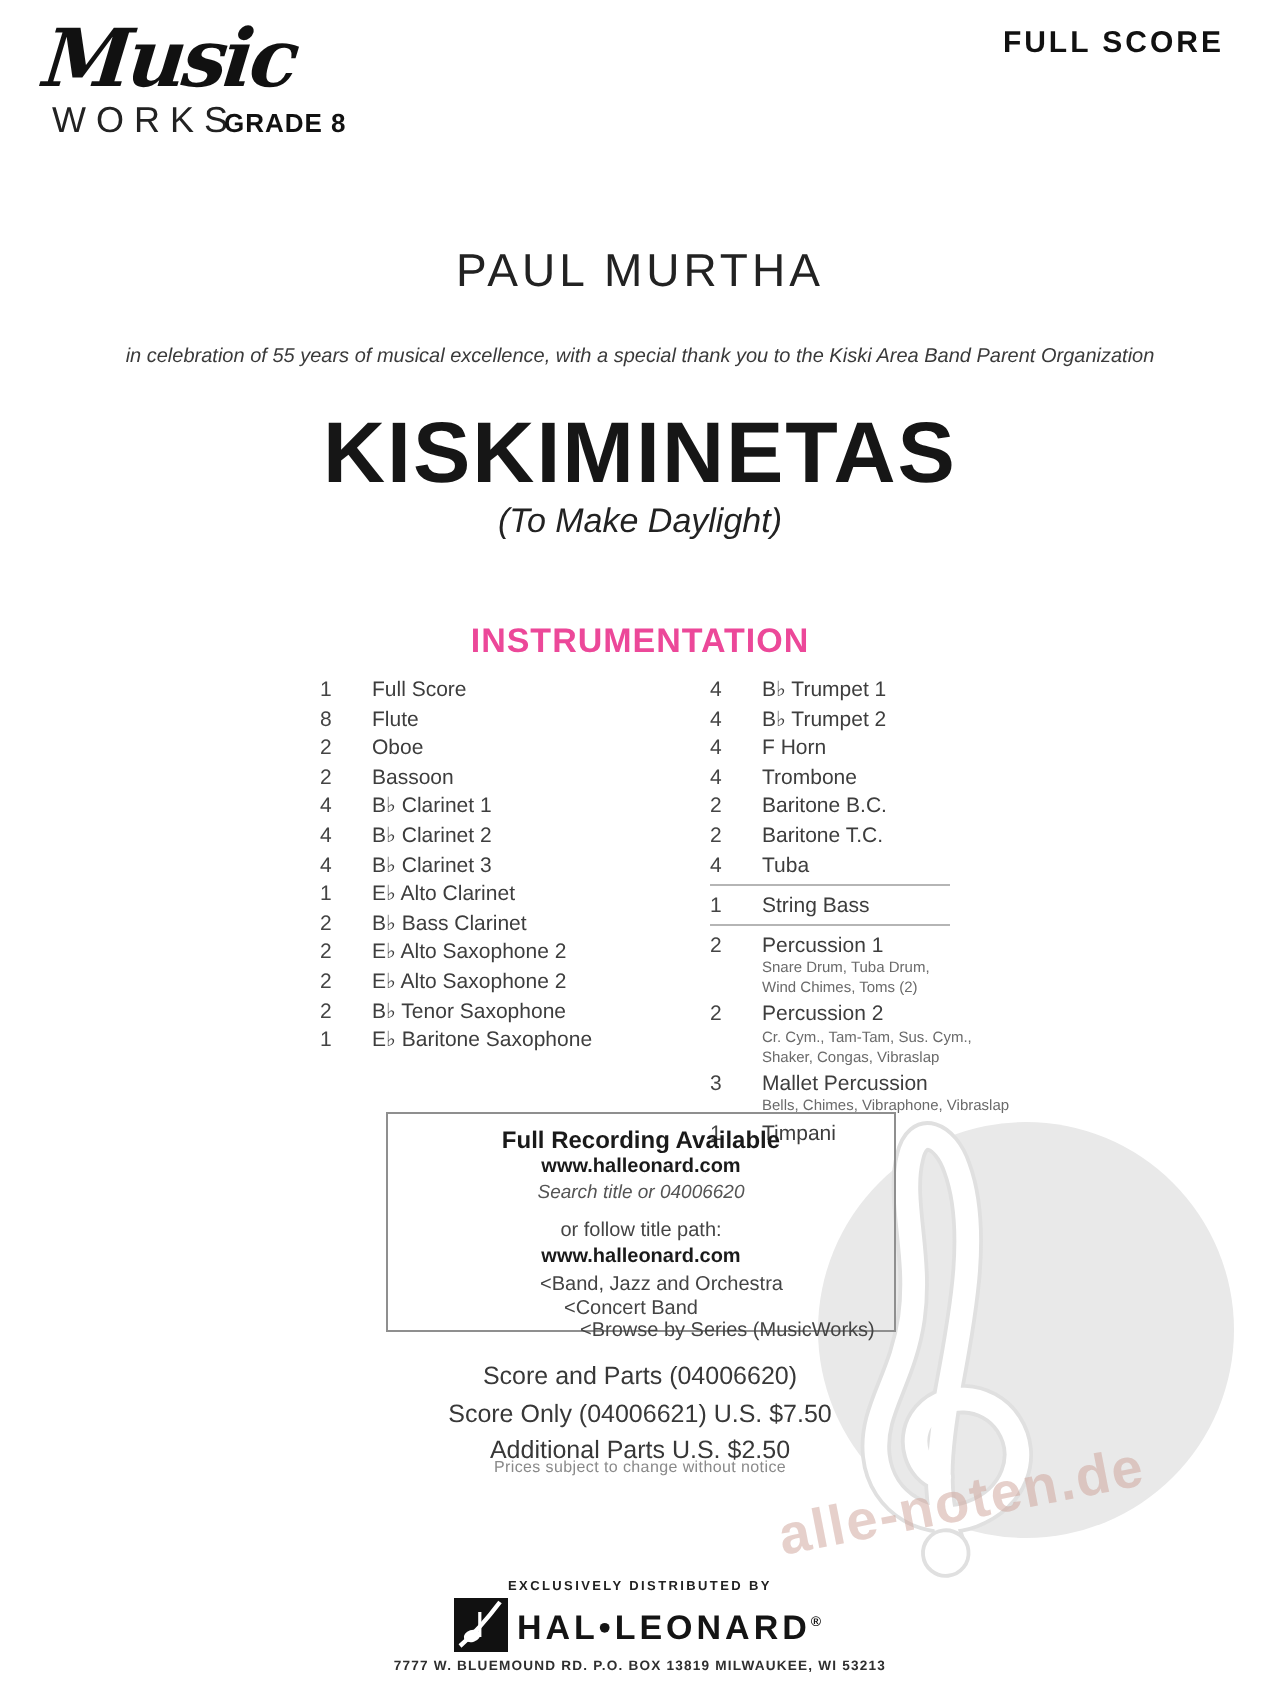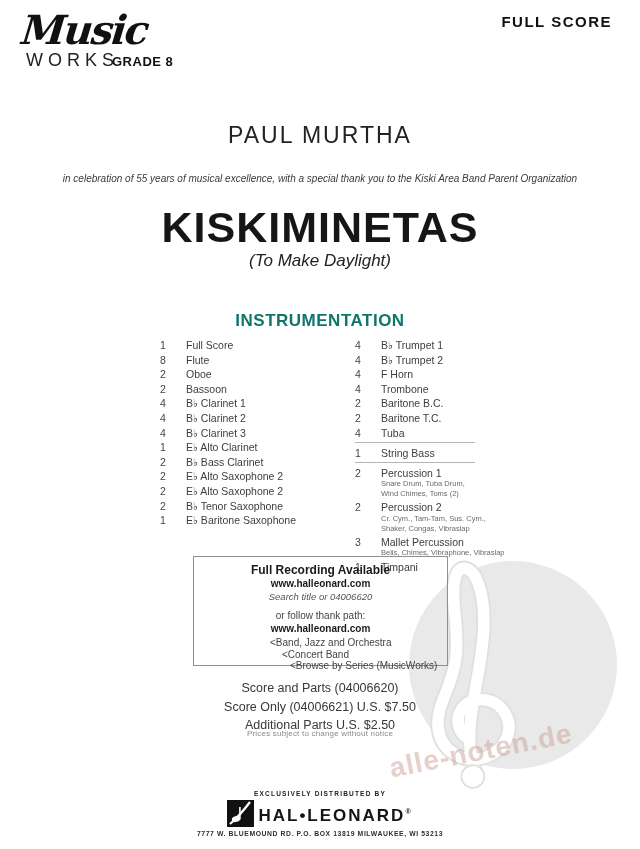--- a/index.html
+++ b/index.html
@@ -42,21 +42,21 @@
   .main-title{
     position:absolute; left:0; right:0; top:203px; text-align:center;
     font-size:43px; font-weight:700; letter-spacing:1px; color:#161616;
   }
   .sub-title{
     position:absolute; left:0; right:0; top:251px; text-align:center;
     font-style:italic; font-size:17px; color:#222;
   }
   .inst-heading{
     position:absolute; left:0; right:0; top:311px; text-align:center;
-    font-size:17px; font-weight:700; letter-spacing:0.5px; color:#0f766e;
+    font-size:17px; font-weight:700; letter-spacing:0.5px; color:#ec4899;
   }
 
   
   .inst-col{position:absolute; top:340px;}
   .inst-col.left{left:160px; width:190px;}
   .inst-col.right{left:355px; width:185px;}
   .inst-row{display:flex; margin-bottom:3.6px;}
   .inst-qty{width:26px; flex:0 0 26px; font-size:10.5px; line-height:11px; color:#444;}
   .inst-name{flex:1; font-size:10.5px; line-height:11px; color:#3d3d3d;}
   .inst-sub{font-size:7.5px; line-height:8.5px; color:#6a6a6a; margin-top:1.5px;}
@@ -308,21 +308,21 @@
           <span class="inst-name">
             <div>Timpani</div>
           </span>
         </div>
       </div>
 
     <div class="rec-box">
       <div class="rec-title">Full Recording Available</div>
       <div class="rec-url">www.halleonard.com</div>
       <div class="rec-search">Search title or 04006620</div>
-      <div class="rec-intro">or follow thank path:</div>
+      <div class="rec-intro">or follow title path:</div>
       <div class="rec-url">www.halleonard.com</div>
       <div class="rec-path" id="rec-path">
           <div class="rec-path-item">&lt;Band, Jazz and Orchestra</div>
           <div class="rec-path-item">&lt;Concert Band</div>
           <div class="rec-path-item">&lt;Browse by Series (MusicWorks)</div>
         </div>
     </div>
 
     <div class="pricing">
       <div>Score and Parts (04006620)</div>

